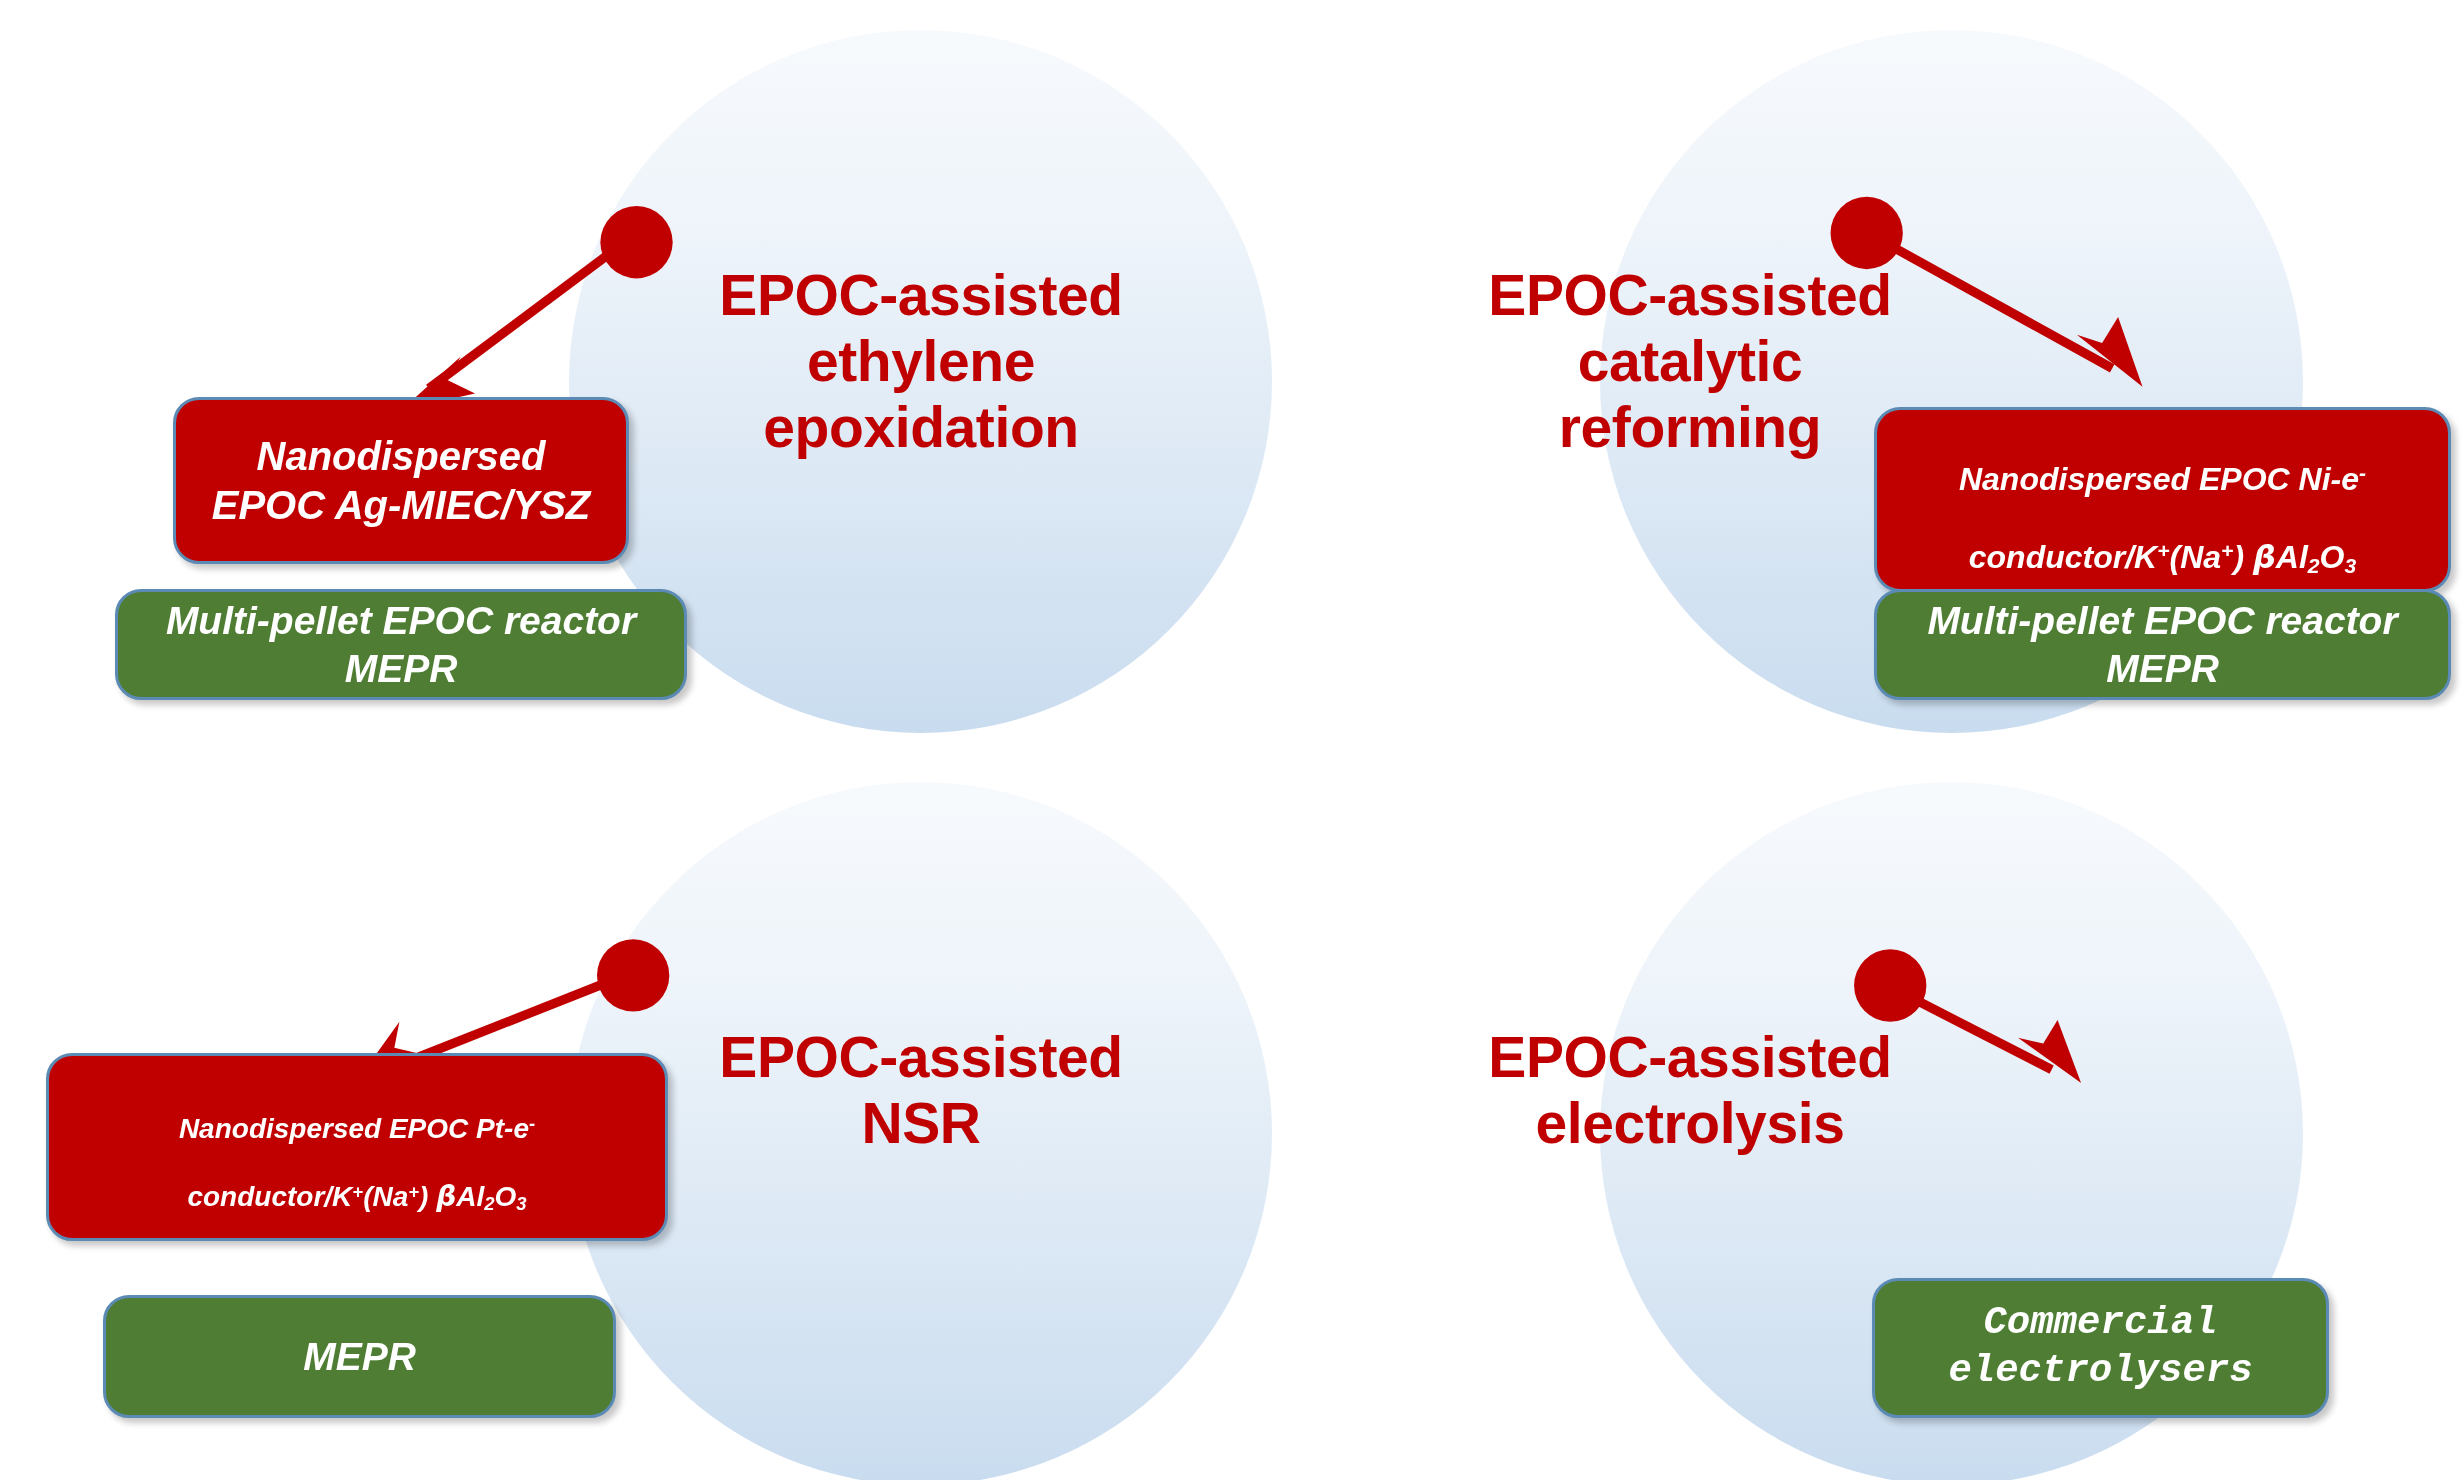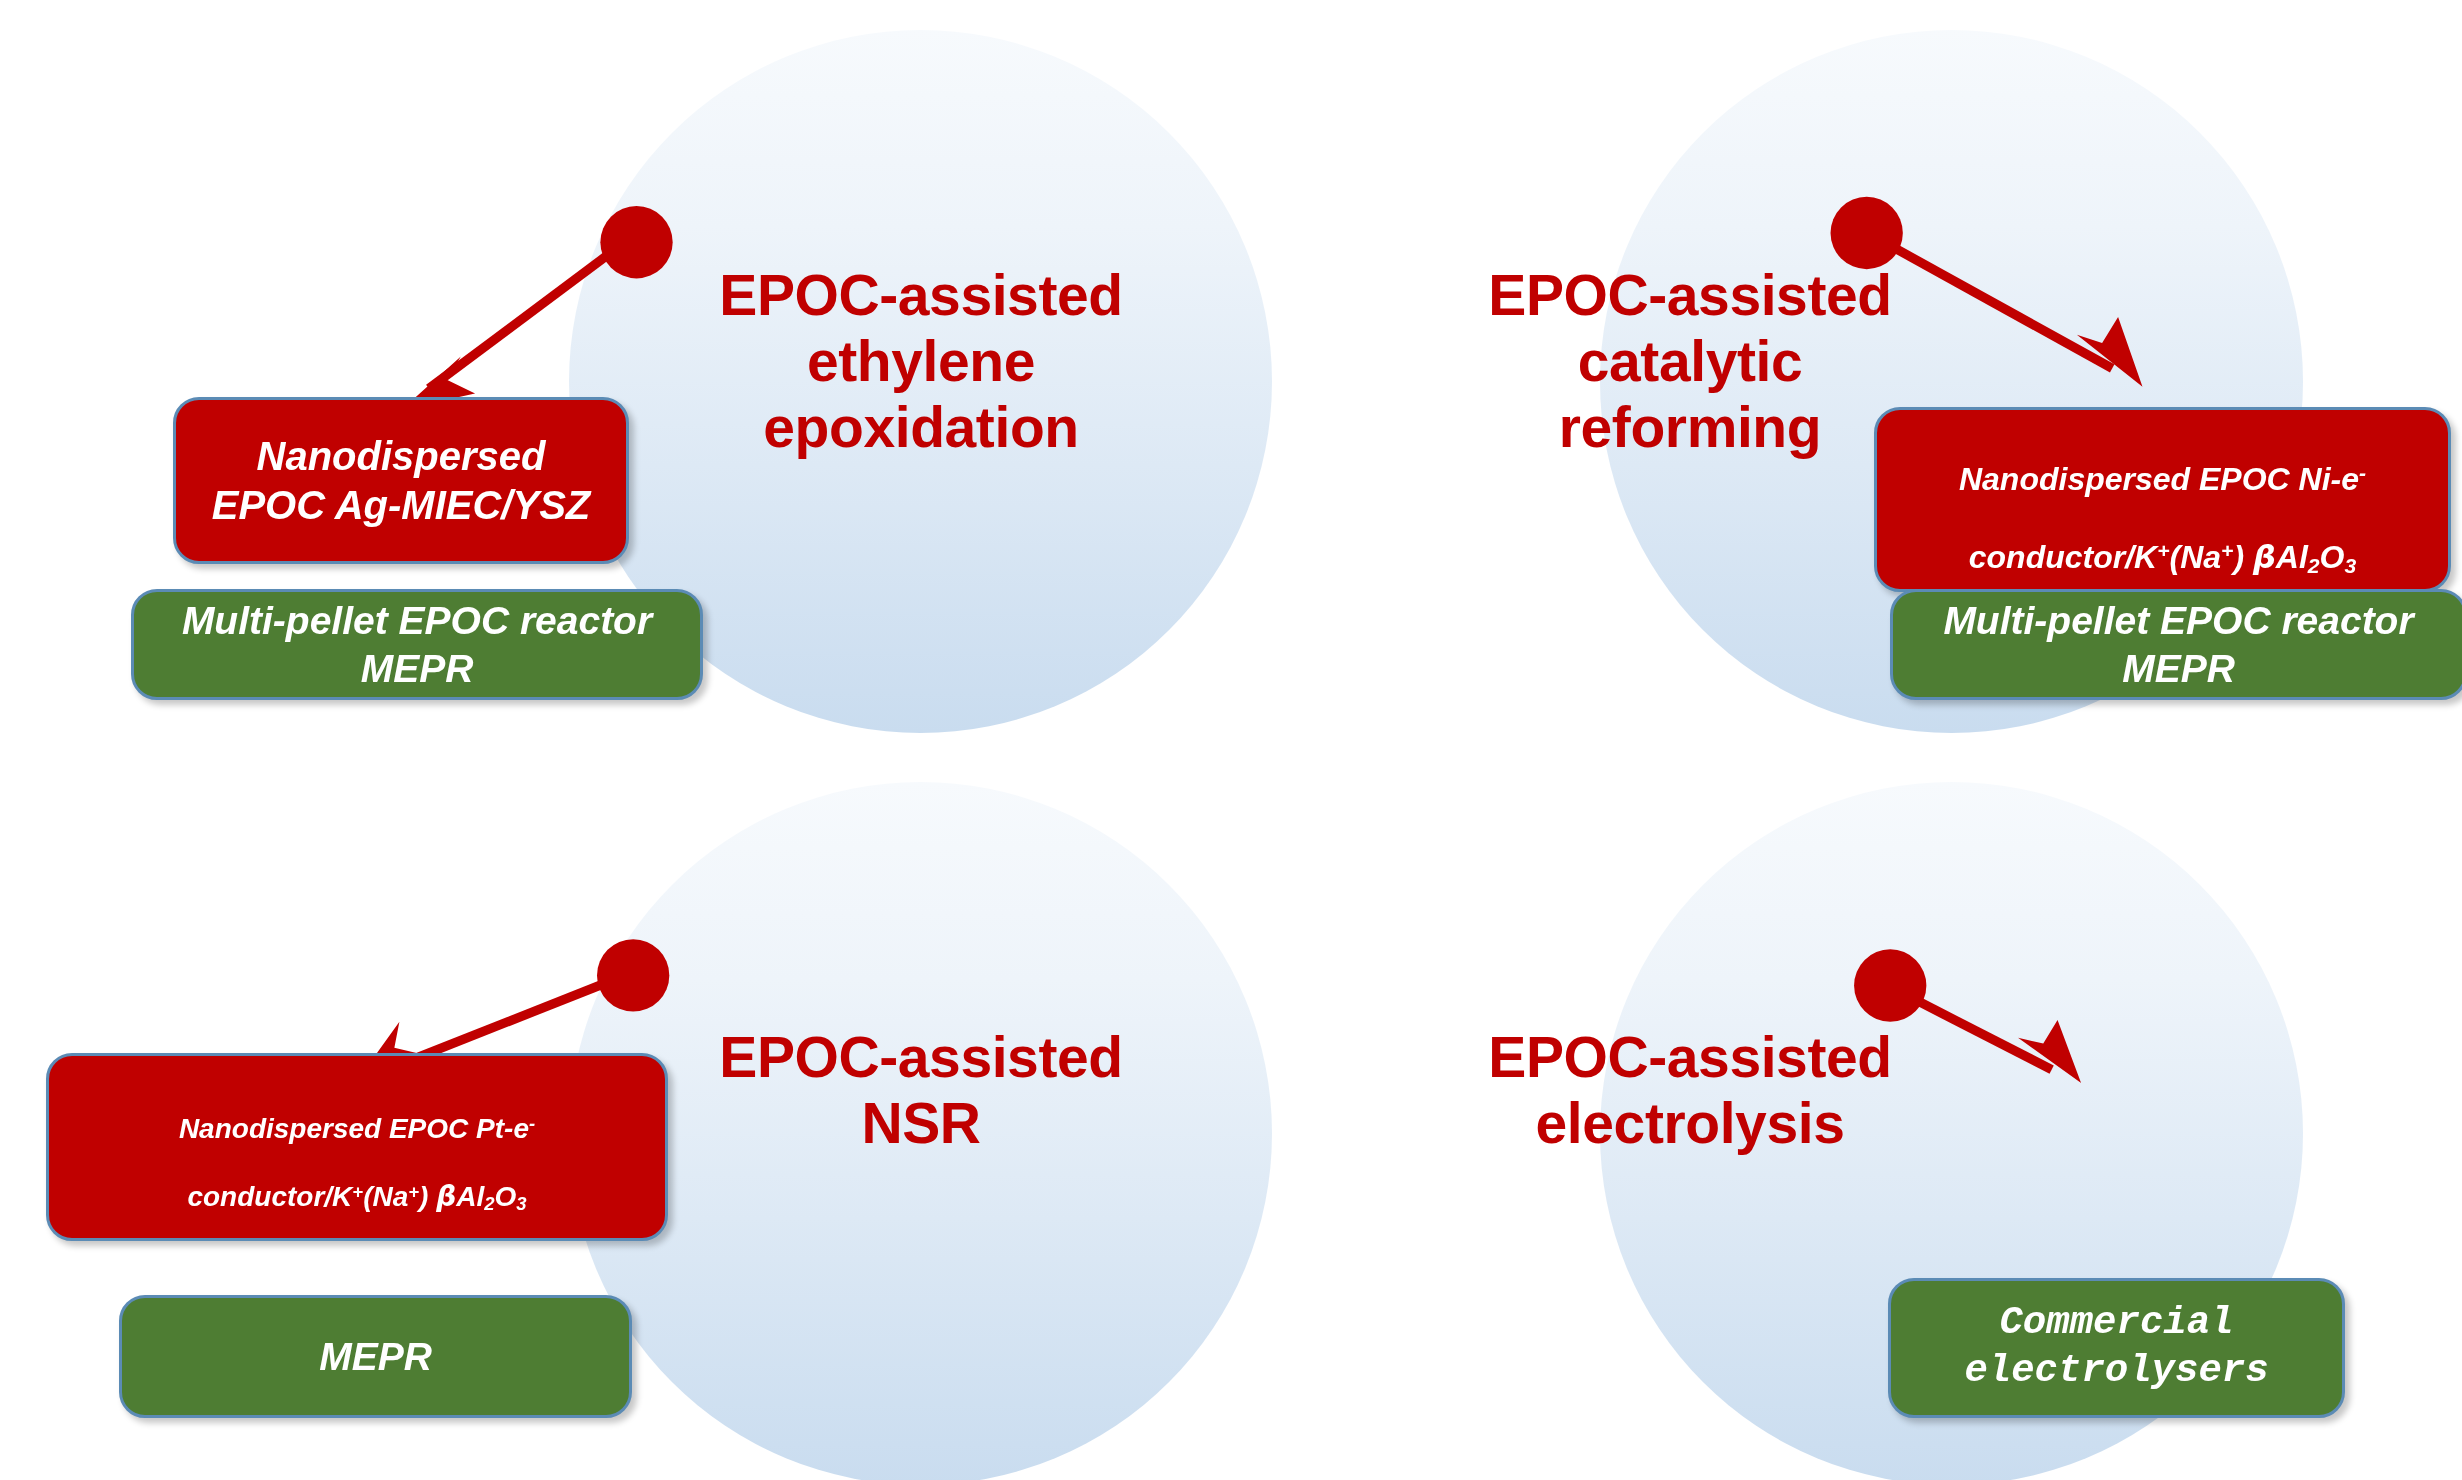--- a/index.html
+++ b/index.html
@@ -60,21 +60,21 @@
     border-radius: 26px;
     color: #ffffff;
     font-style: italic;
     font-weight: bold;
     line-height: 1.22;
     padding: 5px 13.5px;
     box-shadow: 4.2px 5px 5.9px rgba(0,0,0,0.22);
     white-space: pre-line;
   }
   .box.red   { background: #c00000; }
-  .box.green { background: #4e7d33; margin-left: 16px; }
+  .box.green { background: #4e7d33; }
 
   
   .box-tl-red   { left: 173px; top: 397px;  width: 456px;  height: 167px; font-size: 40px; }
   .box-tl-green { left: 115px; top: 589px;  width: 572px;  height: 111px; font-size: 39px; }
 
   
   .box-tr-red   { left: 1874px; top: 383px;  width: 577px;  height: 185px; font-size: 32px; margin-top: 24px; }
   .box-tr-green { left: 1874px; top: 589px;  width: 577px;  height: 111px; font-size: 39px; }
 
   

